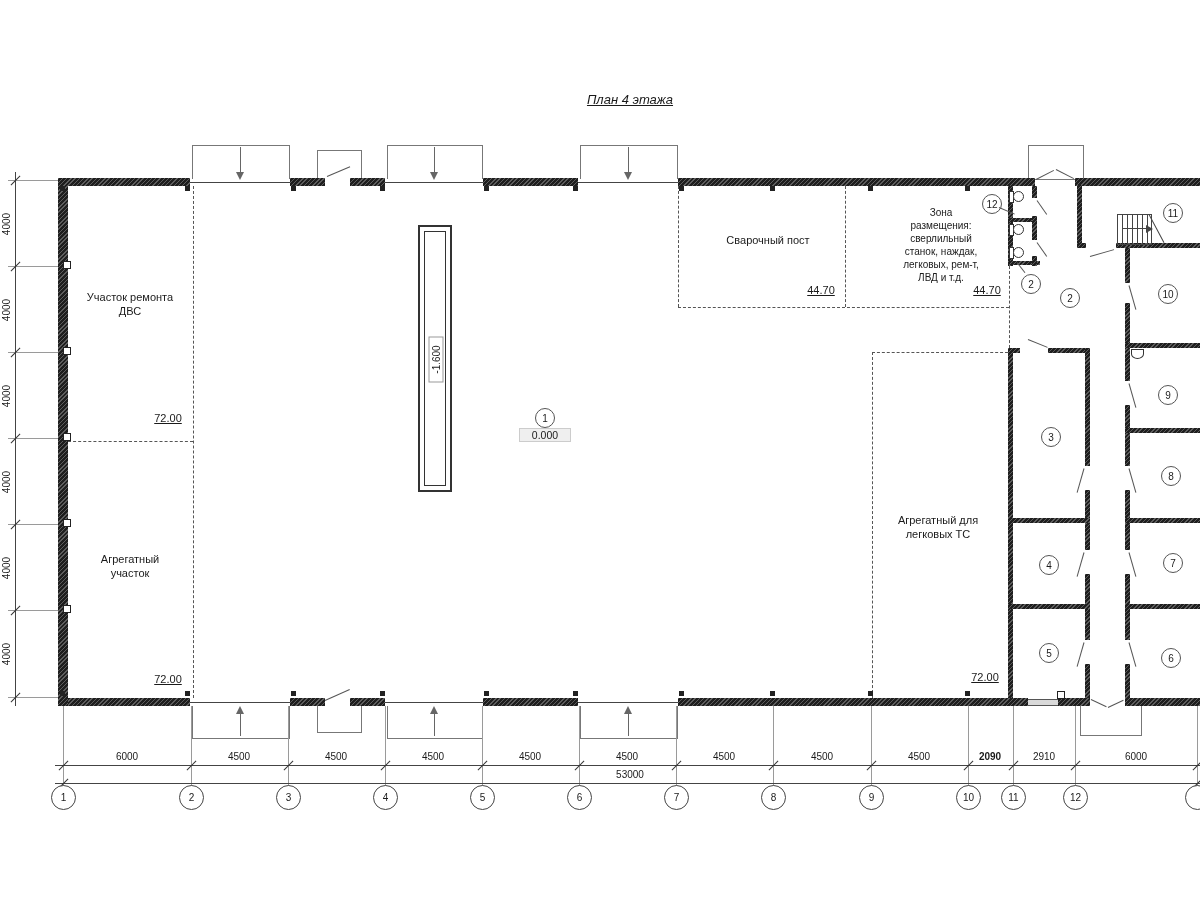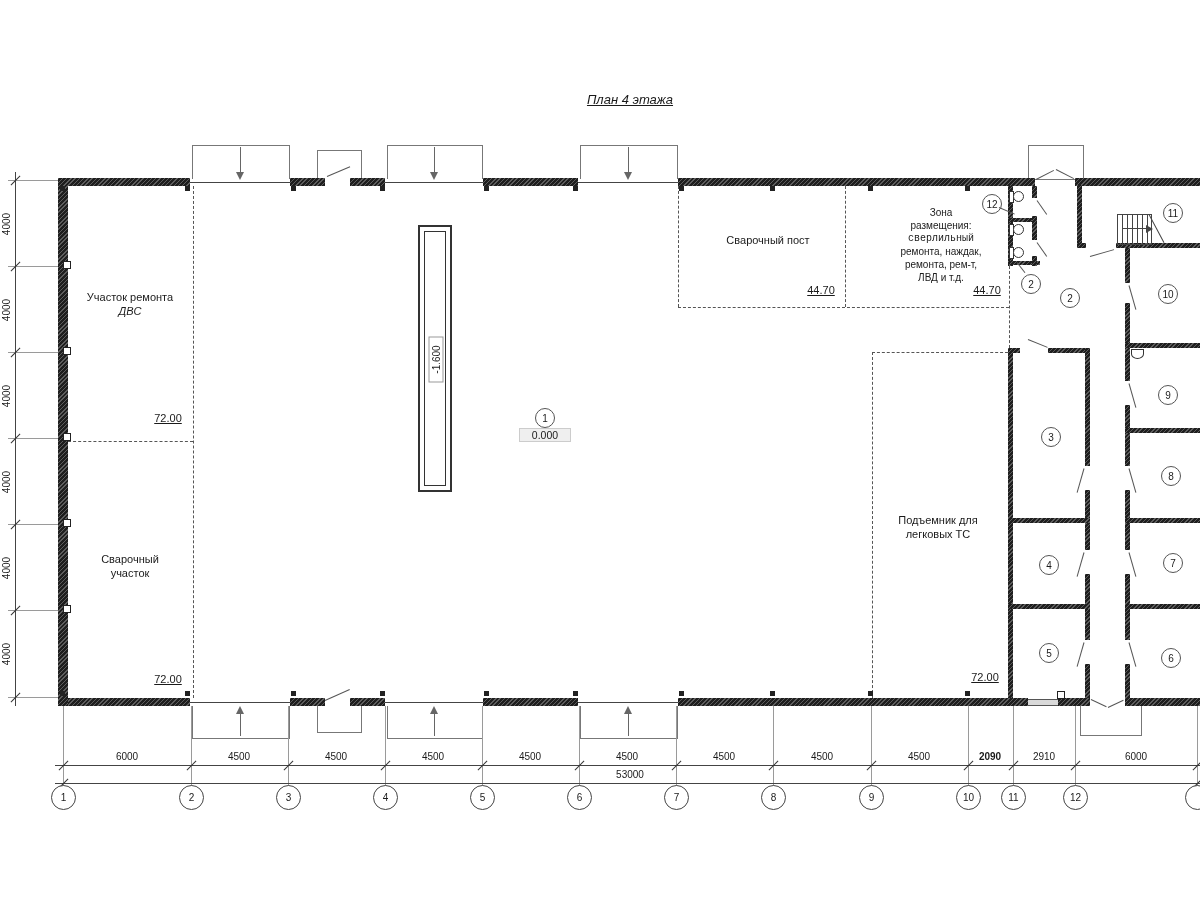--- a/index.html
+++ b/index.html
@@ -165,35 +165,35 @@
   <div class="arrR" style="left:1146px;top:225px;"></div>
 
   <div class="a" style="left:418px;top:225px;width:34px;height:267px;border:2px solid #333;background:#fff;box-sizing:border-box;"></div>
   <div class="a" style="left:424px;top:231px;width:22px;height:255px;border:1px solid #333;box-sizing:border-box;"></div>
   <div class="pitlbl" style="left:413px;top:352px;">-1.600</div>
 
   <div class="rc" style="left:535px;top:408px;">1</div>
   <div class="datum" style="left:519px;top:428px;">0.000</div>
 
   <div class="lbl" style="left:68px;top:291px;width:124px;">Участок ремонта</div>
-  <div class="lbl" style="left:68px;top:305px;width:124px;font-style:italic;">ДВС</div>
+  <div class="lbl" style="left:68px;top:305px;width:124px;">ДВС</div>
   <div class="lbl u" style="left:146px;top:412px;width:44px;">72.00</div>
-  <div class="lbl" style="left:78px;top:553px;width:104px;">Сварочный</div>
+  <div class="lbl" style="left:78px;top:553px;width:104px;">Агрегатный</div>
   <div class="lbl" style="left:78px;top:567px;width:104px;">участок</div>
   <div class="lbl u" style="left:146px;top:673px;width:44px;">72.00</div>
   <div class="lbl" style="left:716px;top:234px;width:104px;">Сварочный пост</div>
   <div class="lbl u" style="left:799px;top:284px;width:44px;">44.70</div>
   <div class="lbl zn" style="left:891px;top:207px;width:100px;">Зона</div>
   <div class="lbl zn" style="left:891px;top:220px;width:100px;">размещения:</div>
-  <div class="lbl zn" style="left:891px;top:233px;width:100px;font-family:Liberation Mono, monospace;">сверлильный</div>
-  <div class="lbl zn" style="left:891px;top:246px;width:100px;">ремонта, наждак,</div>
-  <div class="lbl zn" style="left:891px;top:259px;width:100px;">ремонта, рем-т,</div>
+  <div class="lbl zn" style="left:891px;top:233px;width:100px;">сверлильный</div>
+  <div class="lbl zn" style="left:891px;top:246px;width:100px;">станок, наждак,</div>
+  <div class="lbl zn" style="left:891px;top:259px;width:100px;">легковых, рем-т,</div>
   <div class="lbl zn" style="left:891px;top:272px;width:100px;">ЛВД и т.д.</div>
   <div class="lbl u" style="left:965px;top:284px;width:44px;">44.70</div>
-  <div class="lbl" style="left:888px;top:514px;width:100px;">Подъемник для</div>
+  <div class="lbl" style="left:888px;top:514px;width:100px;">Агрегатный для</div>
   <div class="lbl" style="left:888px;top:528px;width:100px;">легковых ТС</div>
   <div class="lbl u" style="left:963px;top:671px;width:44px;">72.00</div>
 
   <div class="rc" style="left:1060px;top:288px;">2</div>
   <div class="rc" style="left:1041px;top:427px;">3</div>
   <div class="rc" style="left:1039px;top:555px;">4</div>
   <div class="rc" style="left:1039px;top:643px;">5</div>
   <div class="rc" style="left:1161px;top:648px;">6</div>
   <div class="rc" style="left:1163px;top:553px;">7</div>
   <div class="rc" style="left:1161px;top:466px;">8</div>

